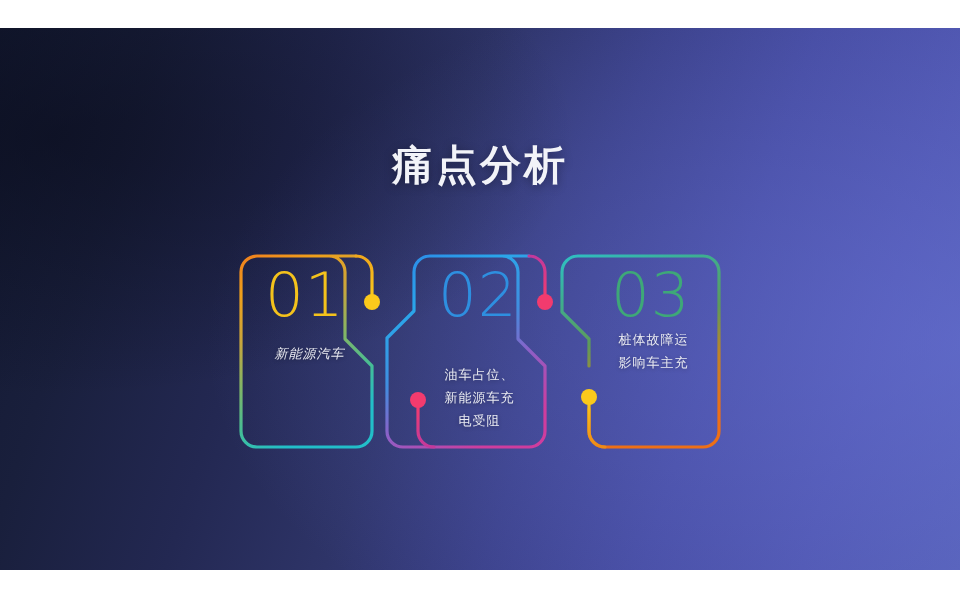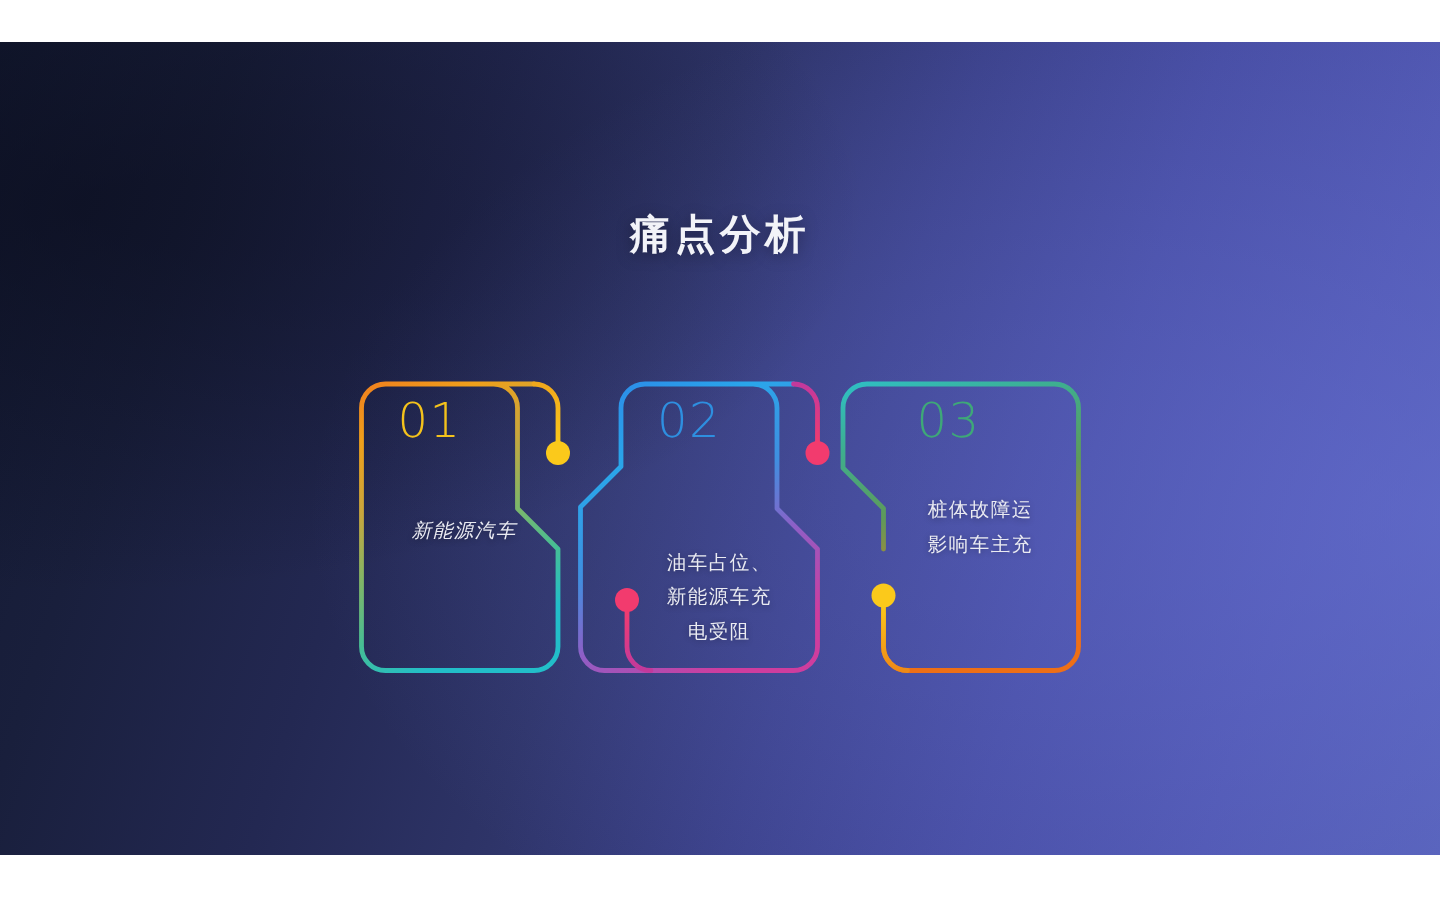--- a/index.html
+++ b/index.html
@@ -45,42 +45,42 @@
     background:radial-gradient(90% 80% at 6% 20%, rgba(8,10,24,0.55) 0%, rgba(8,10,24,0) 60%);
     pointer-events:none;
   }
 
   #title {
     position:absolute;
     left:0; top:110px;
     width:960px;
     text-align:center;
     color:#F2F3F8;
-    font-size:27px;
+    font-size:41px;
     font-weight:bold;
     letter-spacing:3px;
     text-shadow:0 2px 10px rgba(0,0,0,0.35);
     z-index:6;
   }
 
   #cards {
     position:absolute;
     left:0; top:0; width:960px; height:542px;
     z-index:4;
   }
   #cards svg { position:absolute; left:0; top:0; }
 
   .card-text {
     position:absolute;
     z-index:5;
     pointer-events:none;
   }
   .num {
     position:absolute;
-    font-size:32px;
+    font-size:61px;
     font-weight:300;
     letter-spacing:1px;
     line-height:1;
     font-family:"DejaVu Sans","Liberation Sans",sans-serif;
   }
   .desc {
     position:absolute;
     color:#EAEBF2;
     font-size:13px;
     line-height:1.75;

